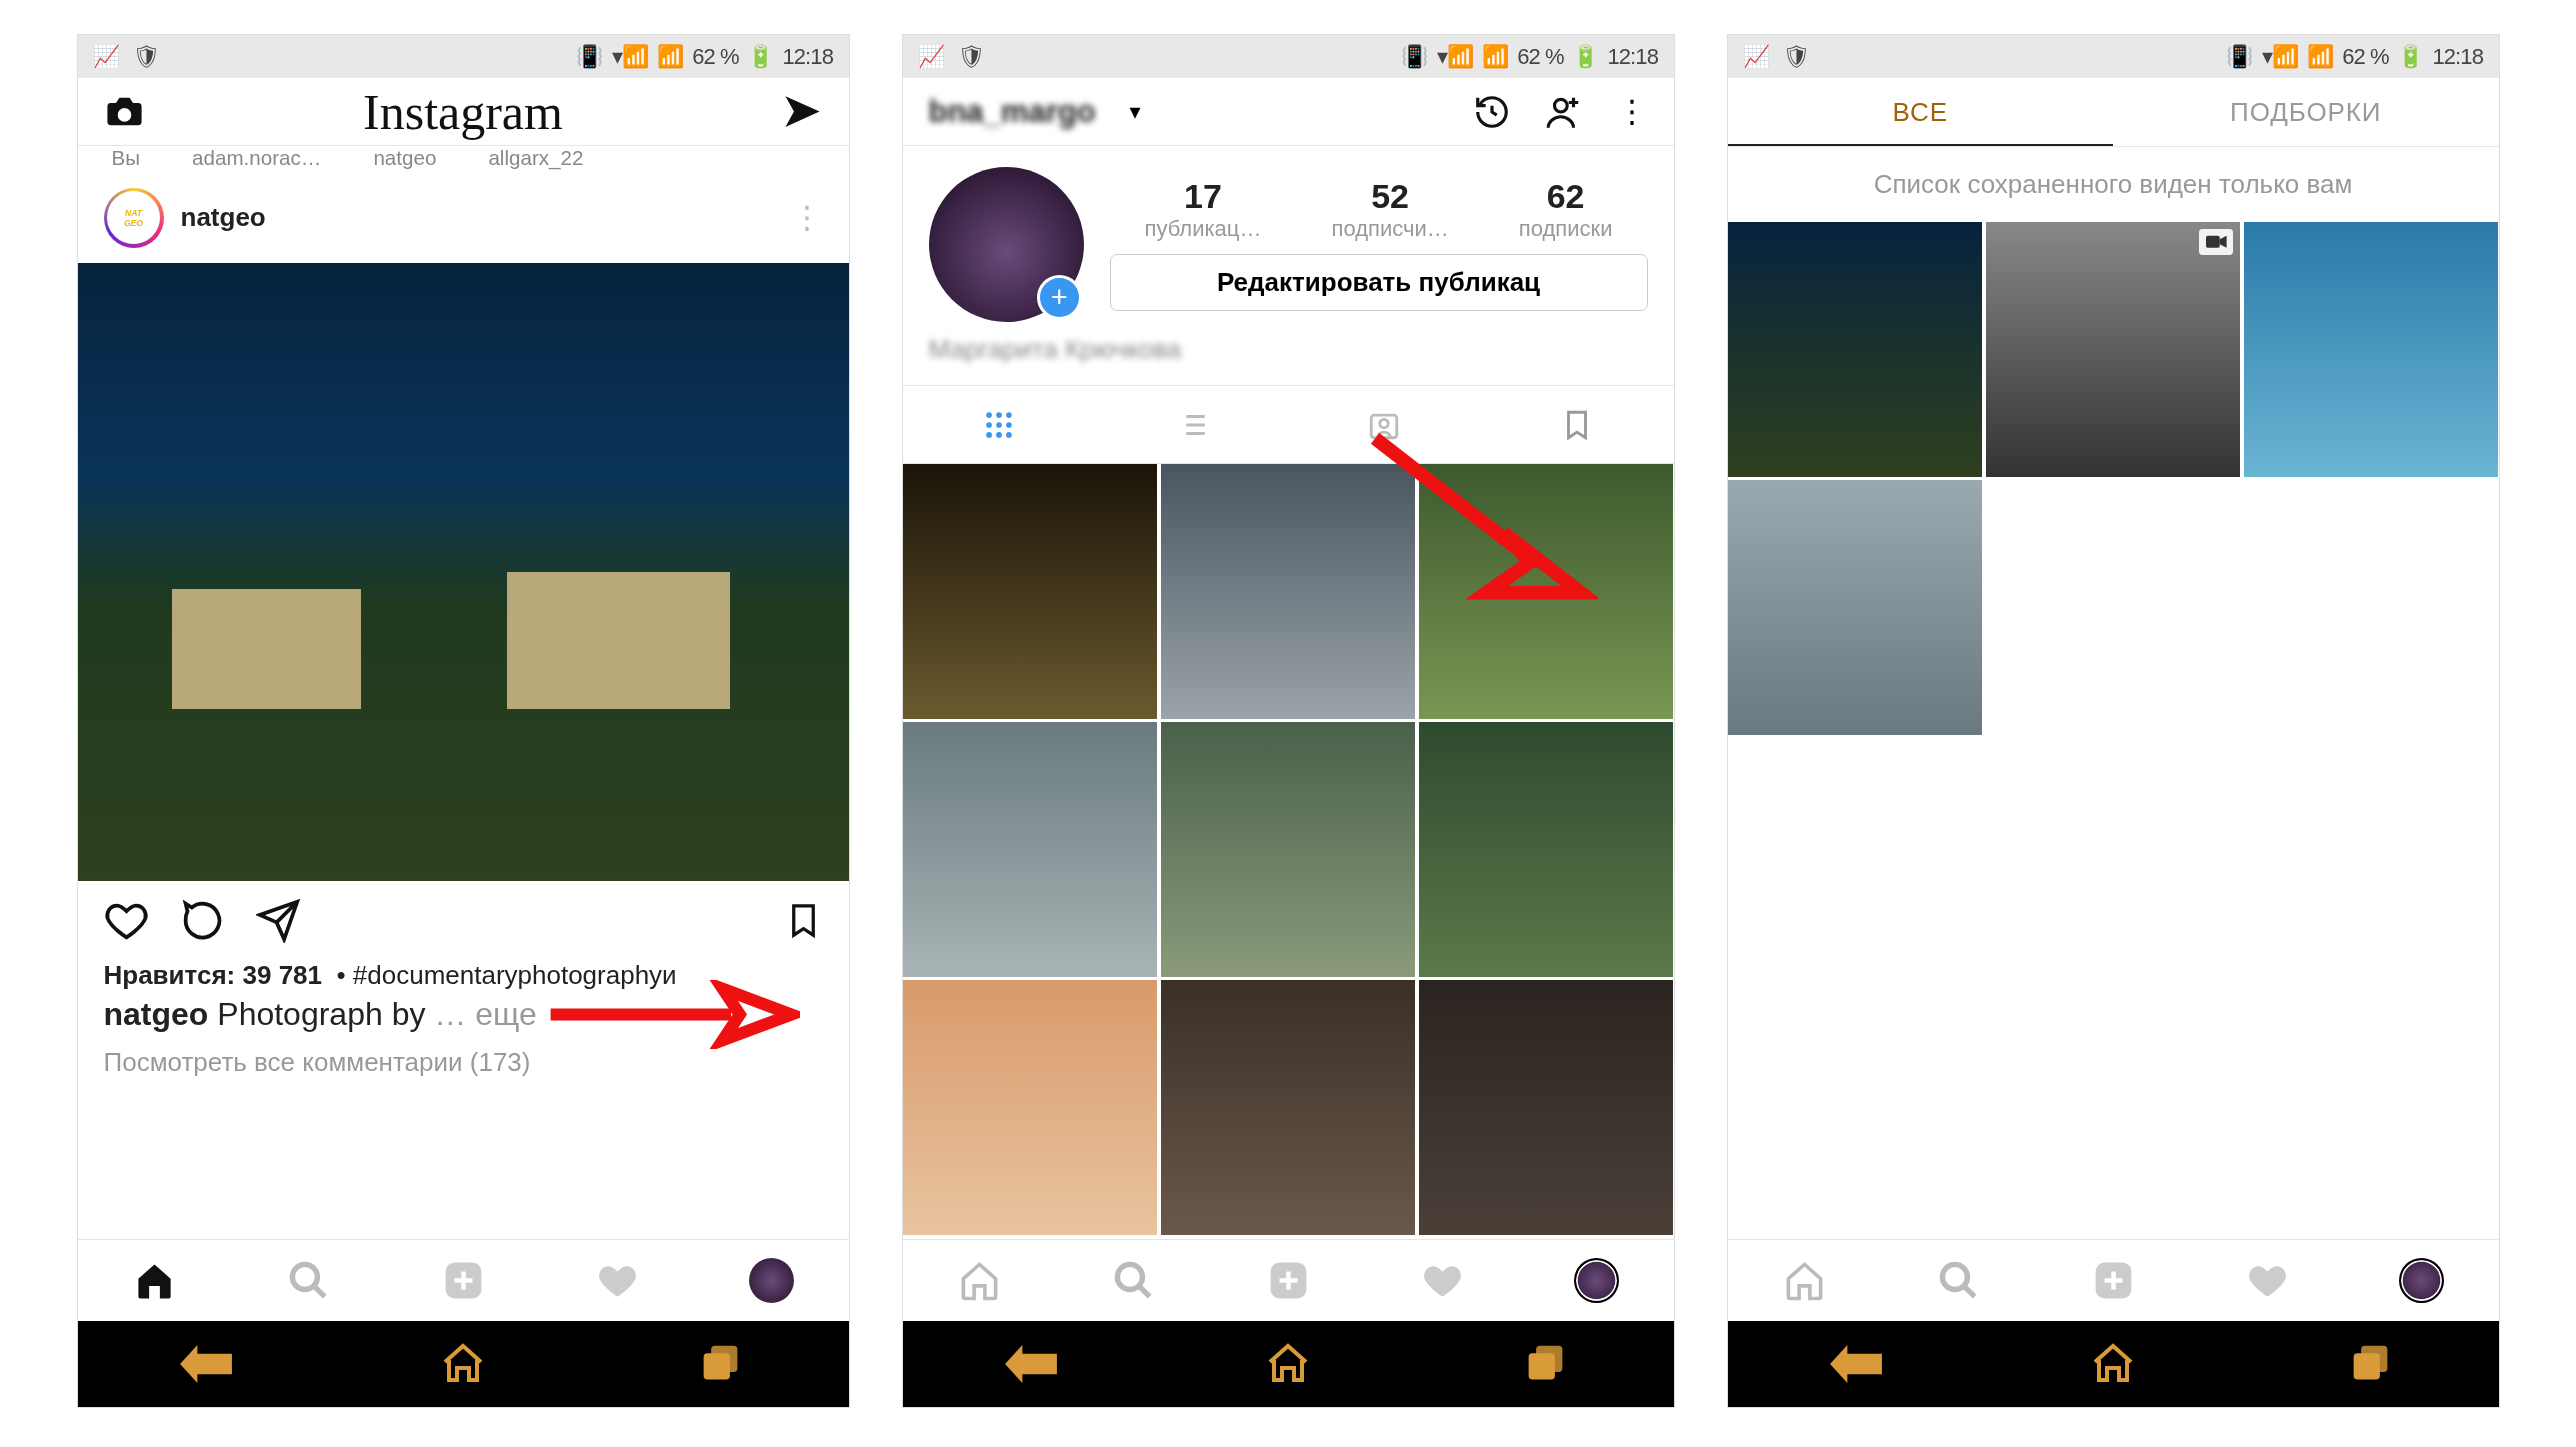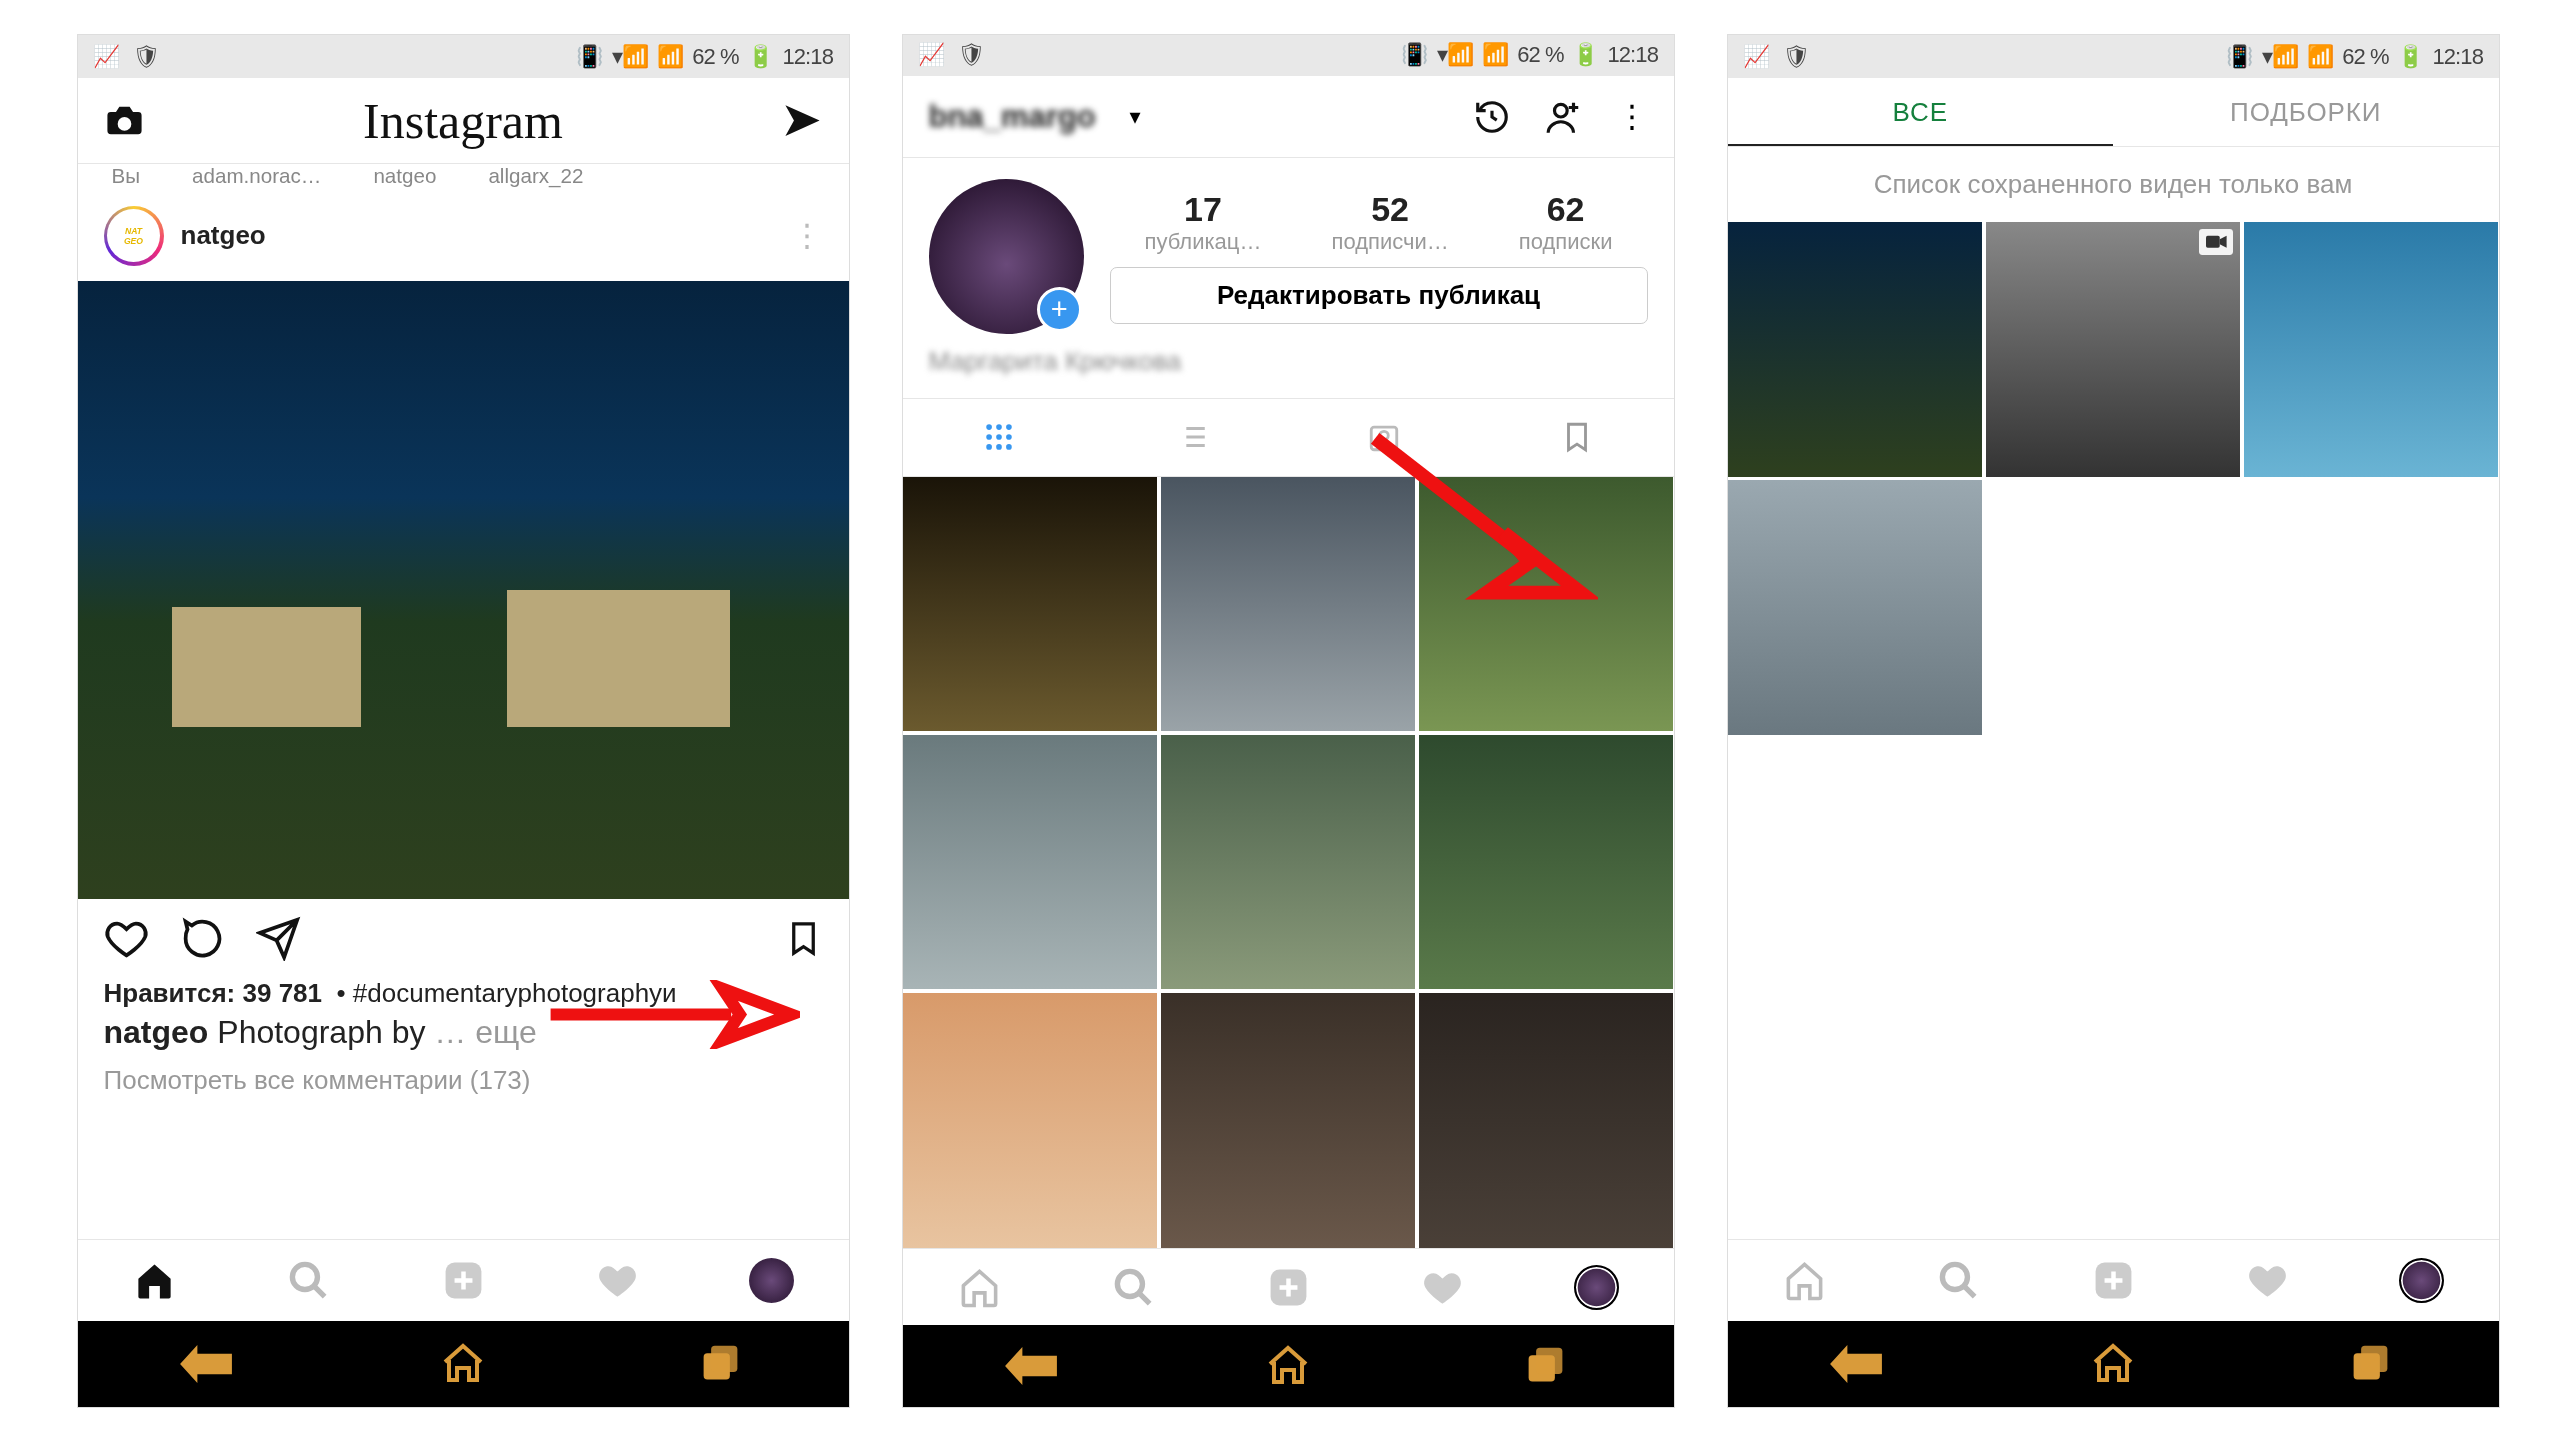--- a/index.html
+++ b/index.html
@@ -32,21 +32,21 @@
     justify-content: space-between;
     padding: 0 15.5px;
     font-size: 22px;
     color: #444;
   }
   .status-left { display: flex; gap: 12px; align-items: center; }
   .status-right { display: flex; gap: 8.6px; align-items: center; font-size: 22px;}
   .status-right span { letter-spacing: -0.9px;}
   
   .header {
-    height: 86px;
+    height: 68px;
     display: flex;
     align-items: center;
     justify-content: space-between;
     padding: 10px 26px;
     border-bottom: 0.9px solid #e6e6e6;
   }
   .header .title-logo {
     font-family: "Brush Script MT", cursive;
     font-size: 50px;
     font-weight: 500;
@@ -179,21 +179,21 @@
   
   .saved-tabs {
     display:flex;
     height: 69px;
     border-bottom:0.9px solid #e6e6e6;
   }
   .saved-tabs .t {
     flex:1;text-align:center; line-height:69px;
     font-size:26px; color:#999; letter-spacing:0.9px;
   }
-  .saved-tabs .t.active { color:#15803d; border-bottom:2.6px solid #222;text-align:center;}
+  .saved-tabs .t.active { color:#a16207; border-bottom:2.6px solid #222;text-align:center;}
   .saved-hint {
     text-align:center; color:#999; font-size:26px; padding: 22px 0;
   }
   .saved-grid {
     display:grid;
     grid-template-columns: repeat(3, 1fr);
     gap: 3.4px;
     padding: 0 0;
   }
   .saved-grid .cell {

